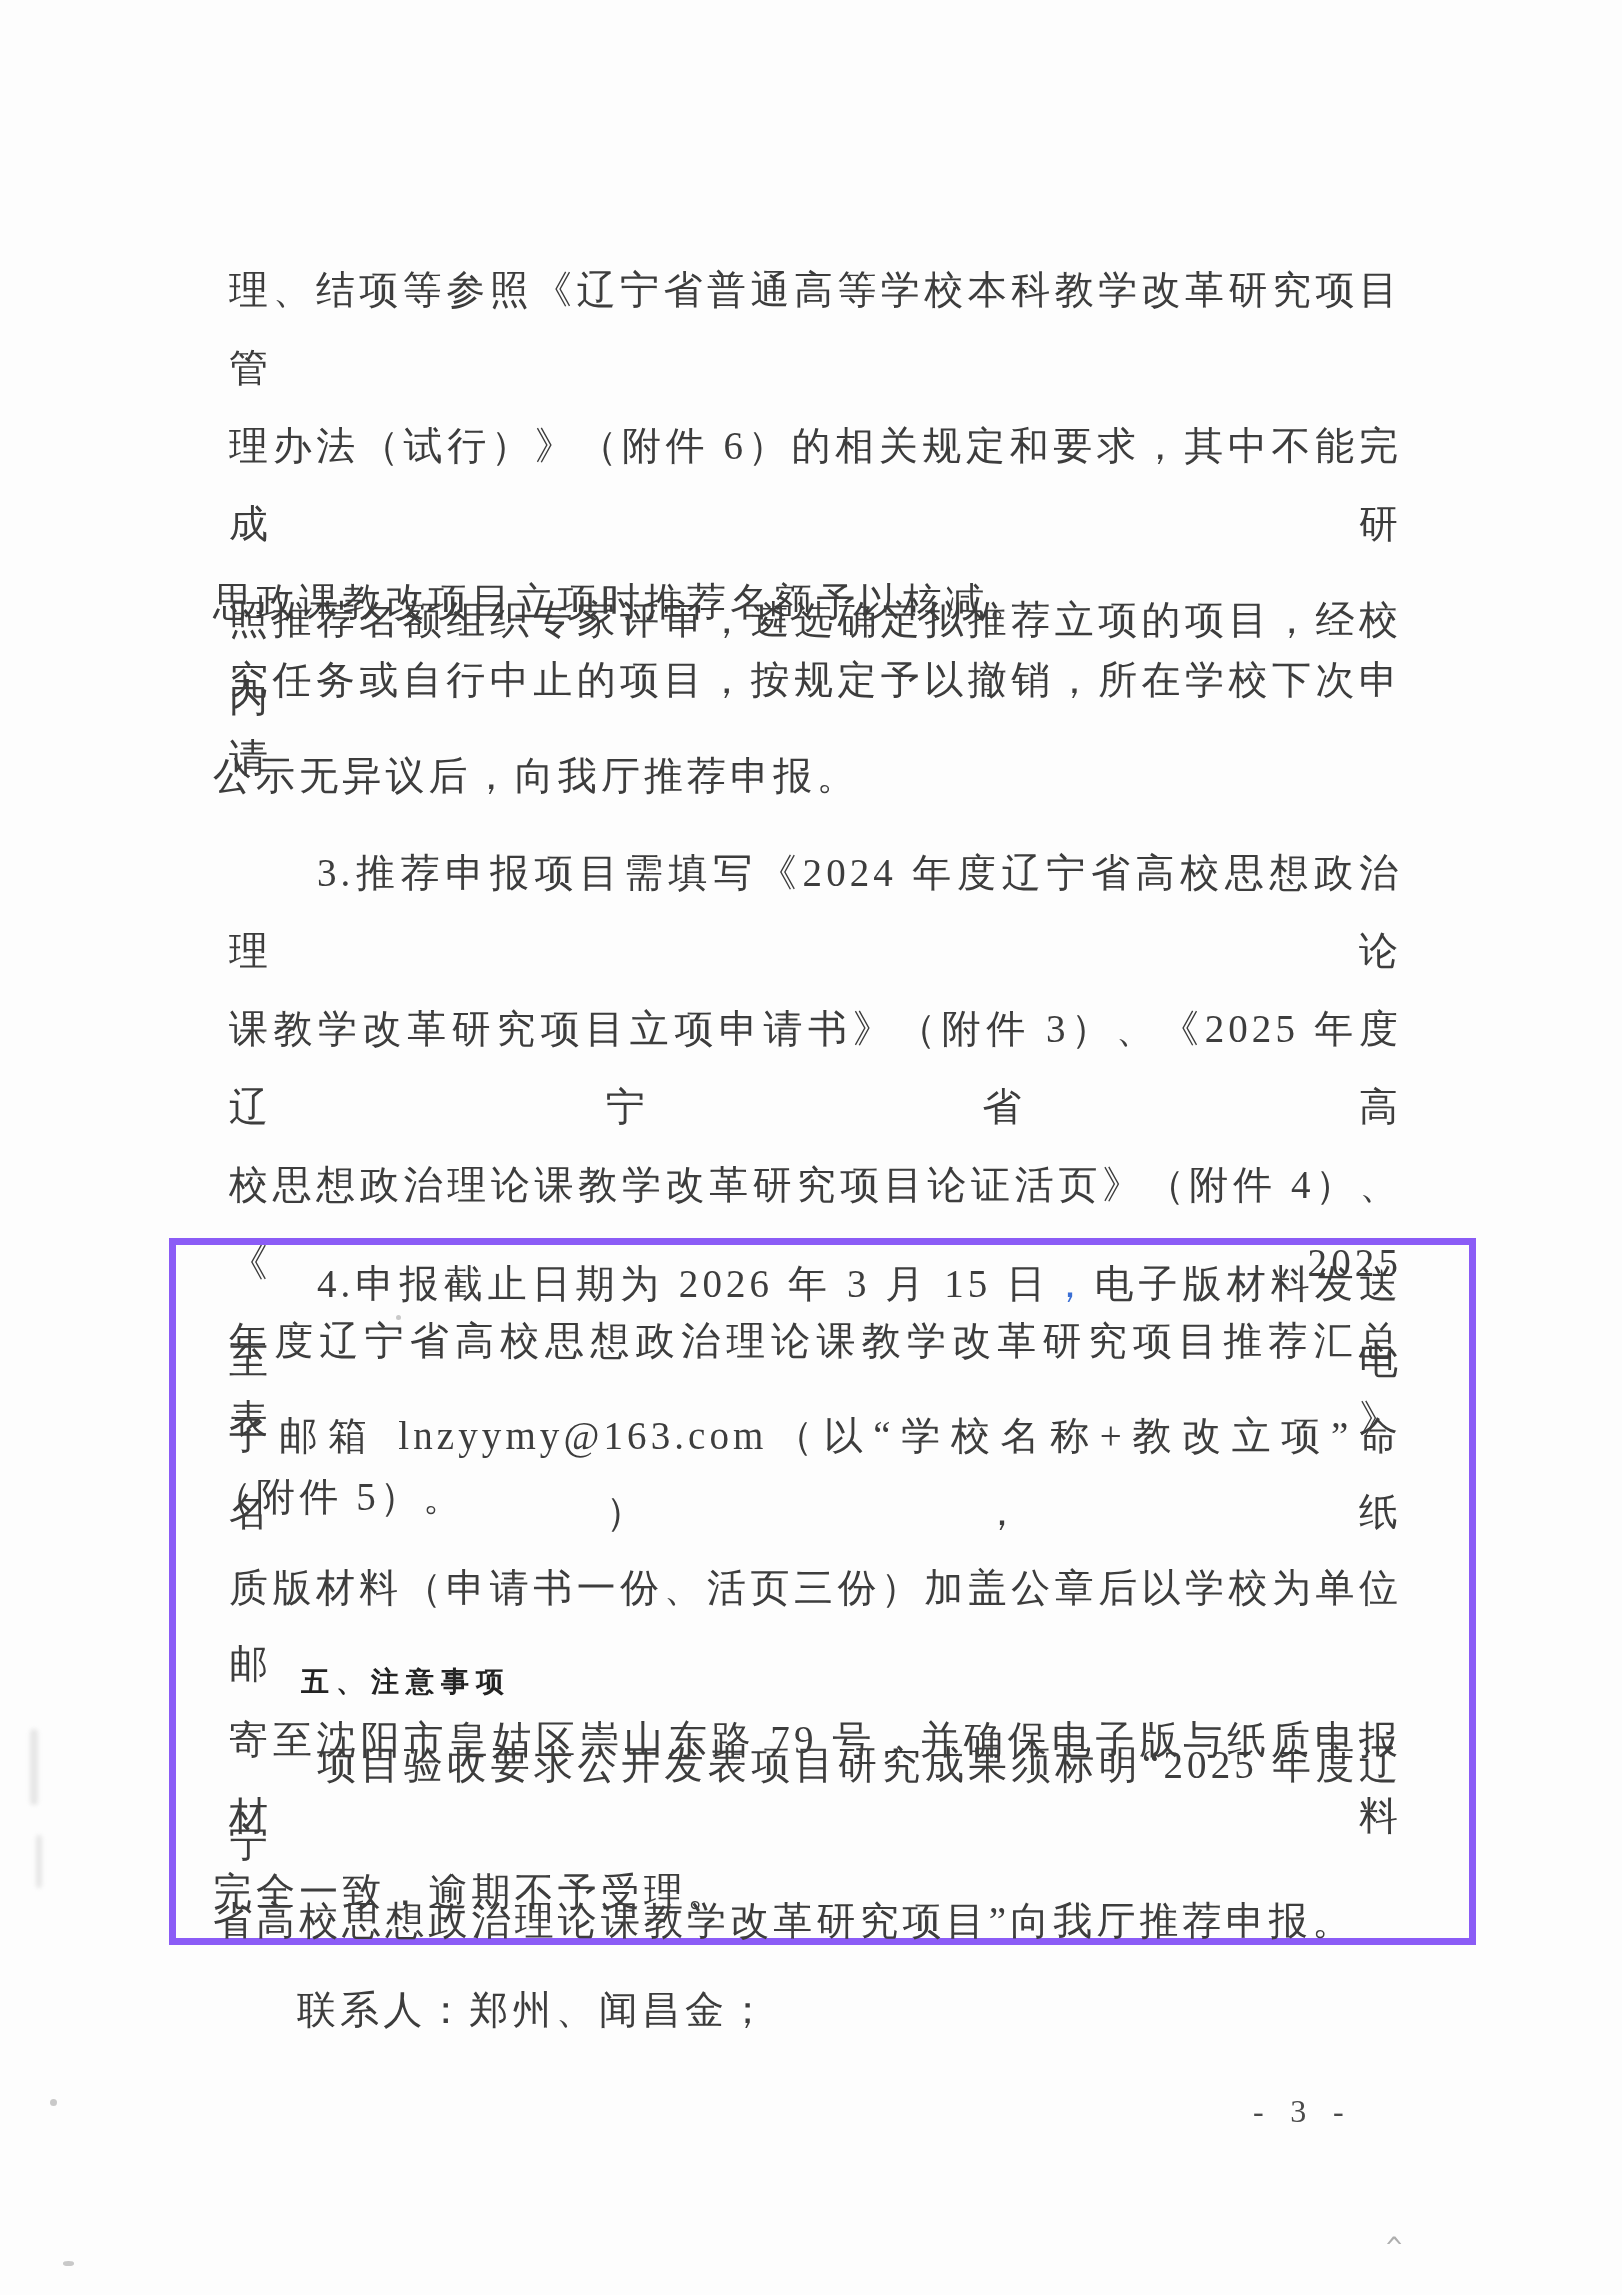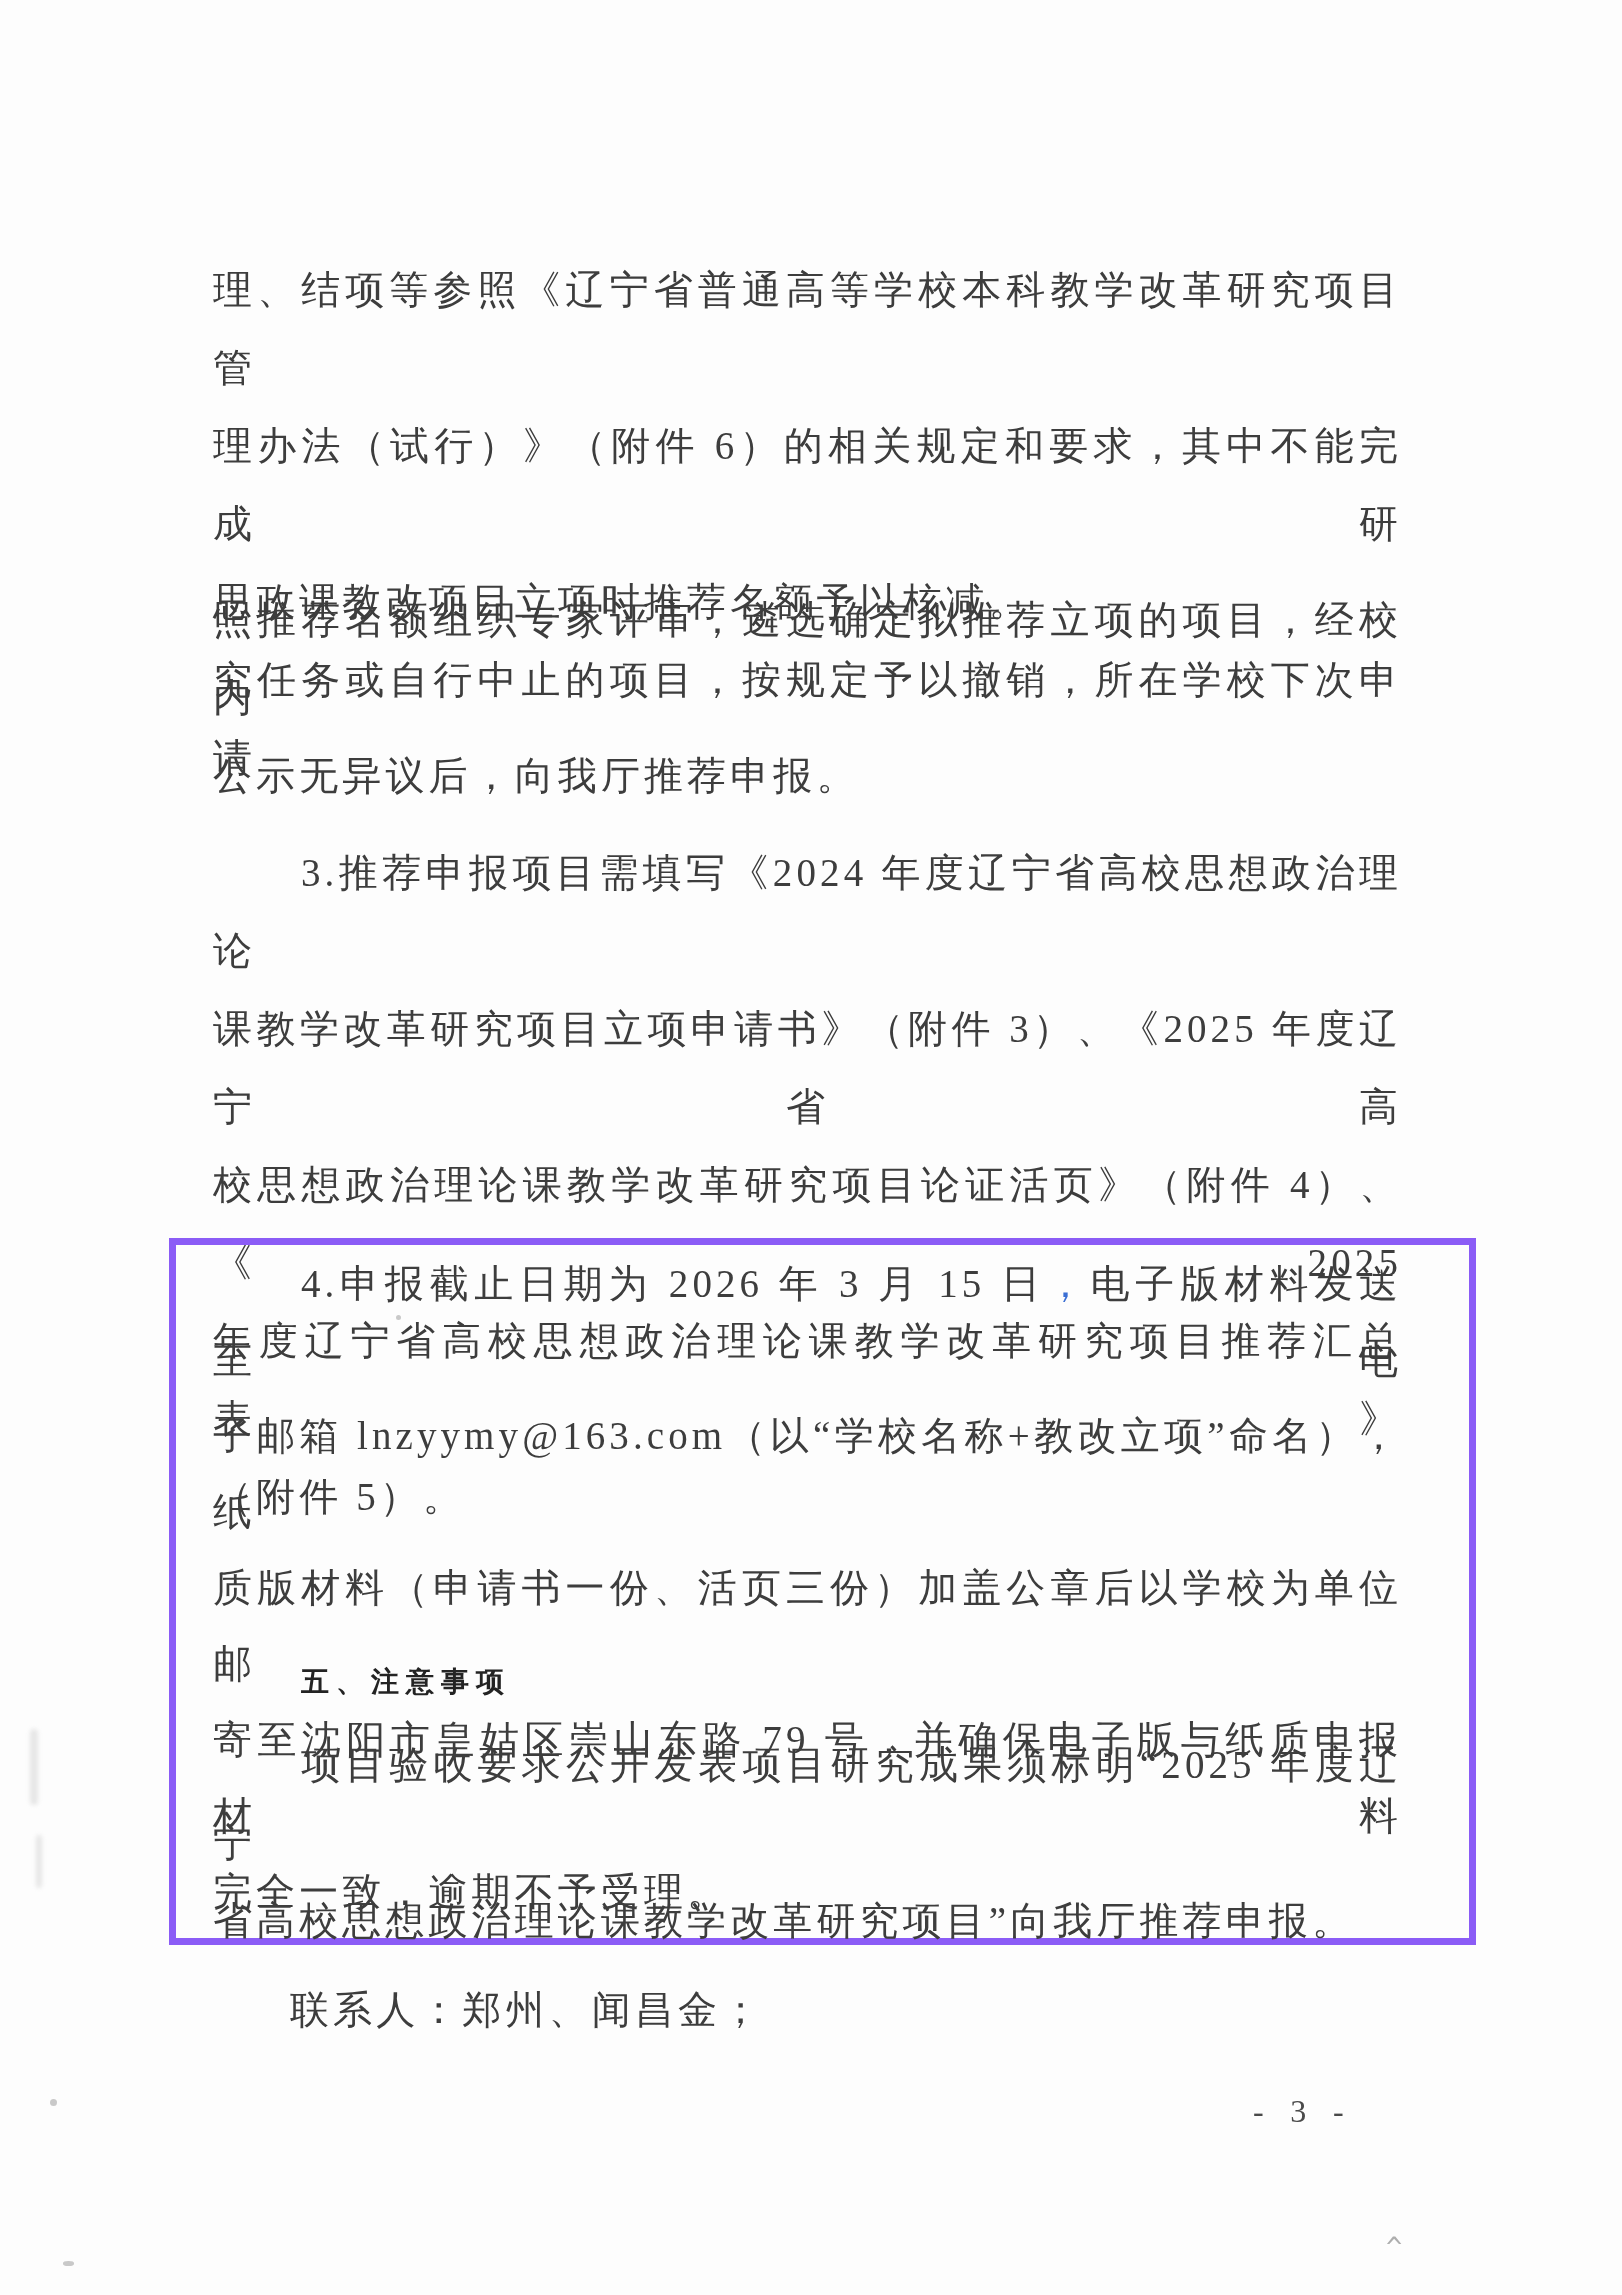--- a/index.html
+++ b/index.html
@@ -13,42 +13,42 @@
     color:#3d3d3d;
   }
   .para{position:absolute;left:213px;width:1189px;}
   .line{
     font-size:39px;
     line-height:78px;
     letter-spacing:4.1px;
     text-align:justify;
     white-space:normal;
   }
-  .line.fill{text-align-last:justify;}
+  .line.fill{text-align-last:justify;margin-left:16px;}
   .indent{text-indent:88px;}
   .notice-box{
     position:absolute;
     left:169px;top:1238px;
     width:1307px;
     box-sizing:border-box;
     border:7px solid #8b5cf6;
     padding:1.2px 67px 8.2px 37px;
     background:transparent;
   }
   .notice-box .line{line-height:76px;}
   .blue{color:#3b6fd4;}
   .heading{
     position:absolute;left:213px;width:1189px;margin:0;
     font-family:"Liberation Sans","DejaVu Sans",sans-serif;
     font-weight:700;
     font-size:28px;line-height:78px;letter-spacing:7px;
     color:#232323;
     text-indent:88px;
   }
-  .contact-line{position:absolute;left:202px;width:1189px;}
+  .contact-line{position:absolute;left:209px;width:1189px;}
   .pagenum{
     position:absolute;left:1227px;top:2093px;width:152px;
     text-align:center;
     font-size:32px;line-height:36px;letter-spacing:9.3px;
     color:#4a4a4a;
   }
   
   .smudge{position:absolute;background:#b9b9b9;opacity:.33;filter:blur(2.3px);border-radius:3.5px;}
   .speck{position:absolute;background:#8a8a8a;opacity:.45;border-radius:50%;}
   .caret-mark{

